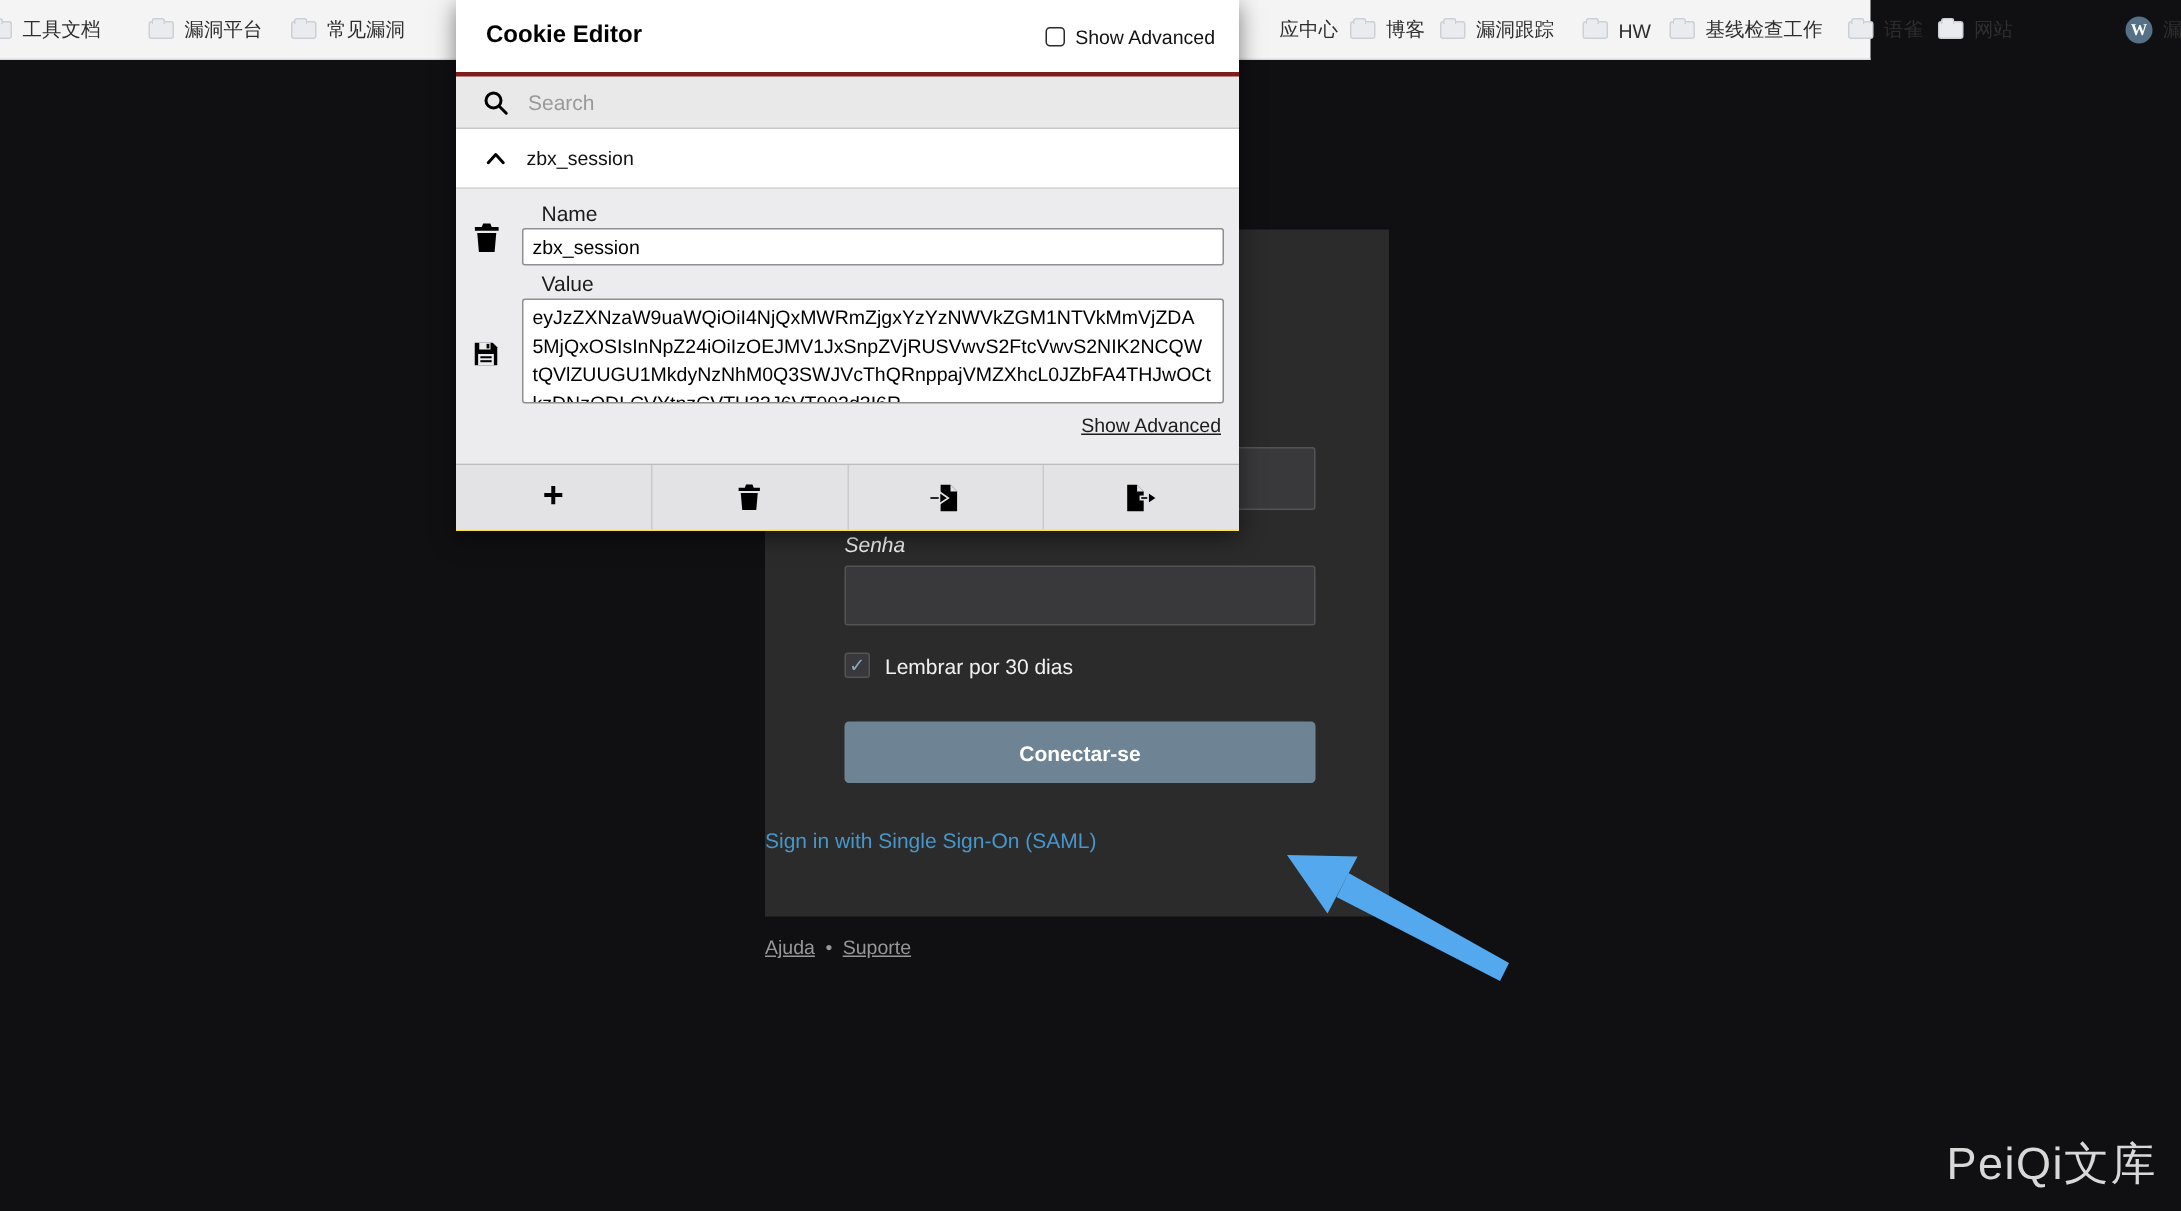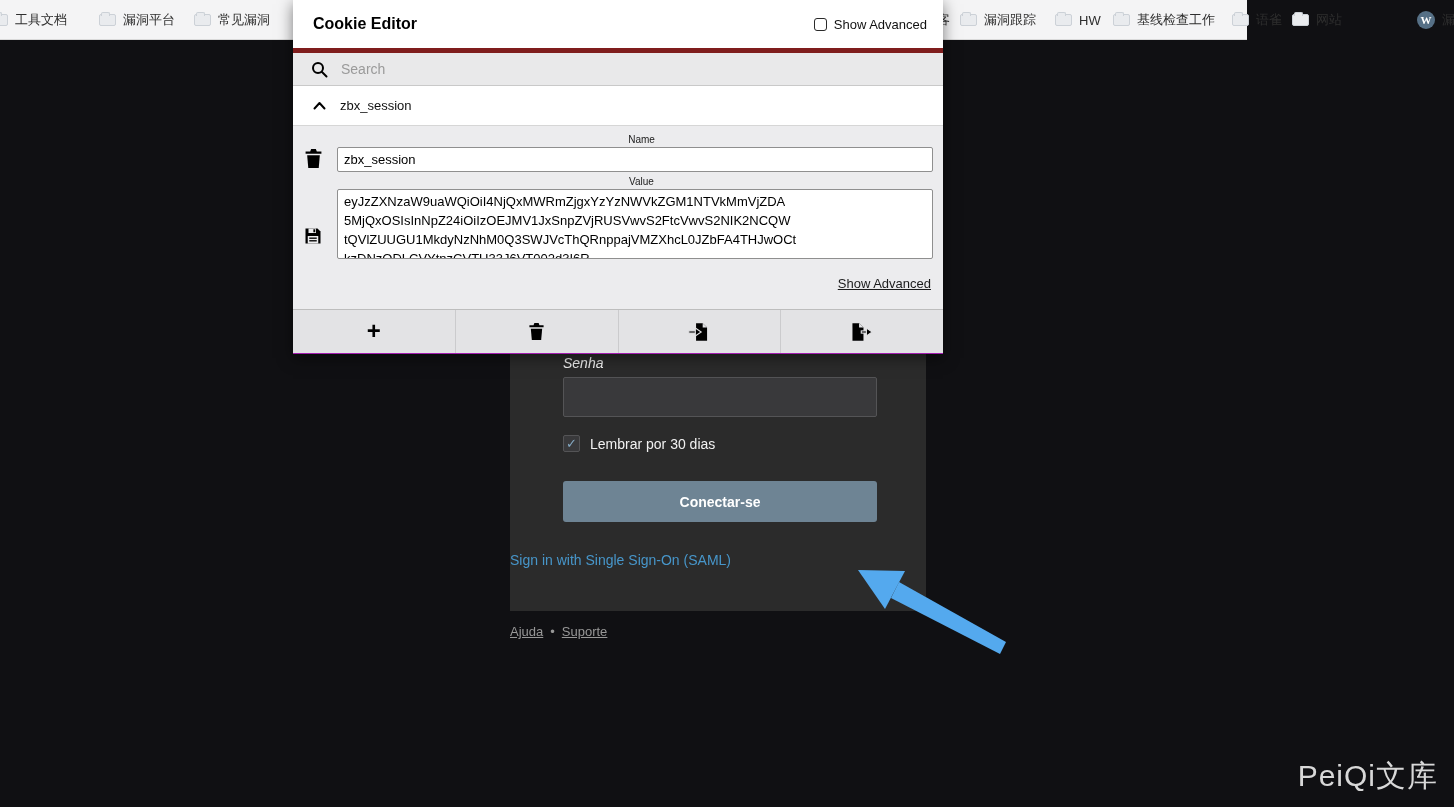--- a/index.html
+++ b/index.html
@@ -31,53 +31,53 @@
   }
   .wp-icon {
     width:18px; height:18px; border-radius:50%; background:#567086;
     color:#fff; font-size:11px; font-weight:700;
     display:flex; align-items:center; justify-content:center;
     font-family:"Liberation Serif","DejaVu Serif",serif;
   }
 
   
   .cookie-popup {
-    position:absolute; left:293px; top:0; width:650px; height:354px;
-    background:#a21caf; z-index:50; box-shadow:0 4px 14px rgba(0,0,0,.5);
+    position:absolute; left:304px; top:0; width:522px; height:354px;
+    background:#fde047; z-index:50; box-shadow:0 4px 14px rgba(0,0,0,.5);
     color:#111;
   }
   .ce-header {
     height:48px; display:flex; align-items:center; justify-content:space-between;
     padding:0 16px 0 20px; background:#fff;
   }
   .ce-title { font-size:16px; font-weight:700; color:#000; }
   .ce-advanced { display:flex; align-items:center; gap:7px; font-size:13px; color:#111; cursor:pointer; }
   .ce-checkbox { width:13px; height:13px; border:1.5px solid #2a2a2a; border-radius:3px; background:#fff; }
   .ce-search {
     height:38px; background:#e9e9ea;
-    border-top:5px solid #7f1d1d; border-bottom:1px solid #c9c9c9;
+    border-top:3px solid #7f1d1d; border-bottom:1px solid #c9c9c9;
     display:flex; align-items:center; gap:13px; padding:0 12px 0 18px;
   }
   .ce-search input {
     flex:1; border:none; outline:none; background:transparent;
     font-size:14px; color:#333; font-family:inherit;
   }
   .ce-search input::placeholder { color:#9a9a9a; }
   .ce-cookie-row {
     height:39px; background:#fff; display:flex; align-items:center;
     gap:14px; padding-left:20px; font-size:13px; color:#111; cursor:pointer;
   }
   .ce-details {
     position:relative; height:184px; background:#ececee;
     border-top:1px solid #d6d6d6; padding:8px 10px 0 44px;
   }
   .ce-side-icon { position:absolute; left:11px; }
   .ce-trash-pos { top:22px; }
   .ce-save-pos { top:101px; }
-  .ce-field-label { font-size:10px; color:#1b1b1b; margin:0 0 2px 13px;text-align:center; }
+  .ce-field-label { font-size:14px; color:#1b1b1b; margin:0 0 2px 13px; }
   .ce-name-input {
     width:100%; height:25px; border:1px solid #8f8f8f; border-radius:2px;
     background:#fff; font-size:13px; padding:0 6px; color:#000;
     font-family:inherit; outline:none; display:block;
   }
   .ce-value-box {
     margin-top:2px; height:70px; border:1px solid #8f8f8f; border-radius:2px;
     background:#fff; padding:2px 6px; overflow:hidden;
     font-size:13px; line-height:19px; color:#000; white-space:nowrap;
   }

